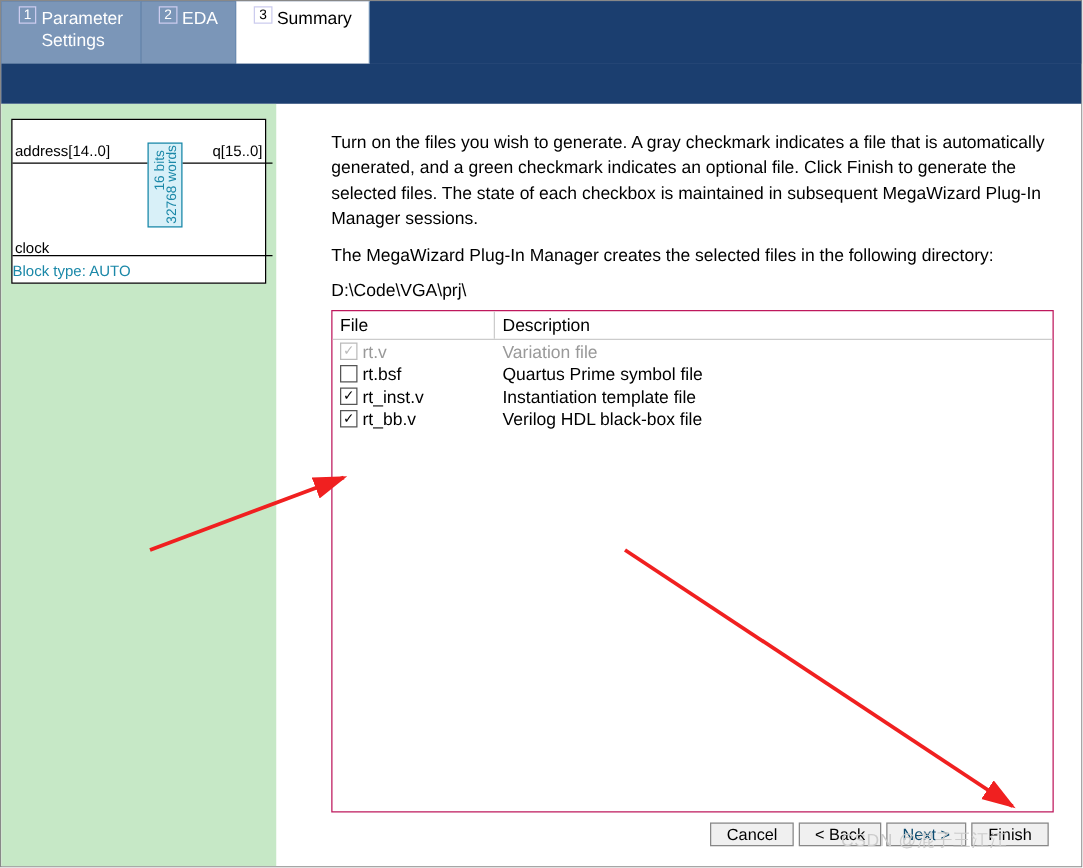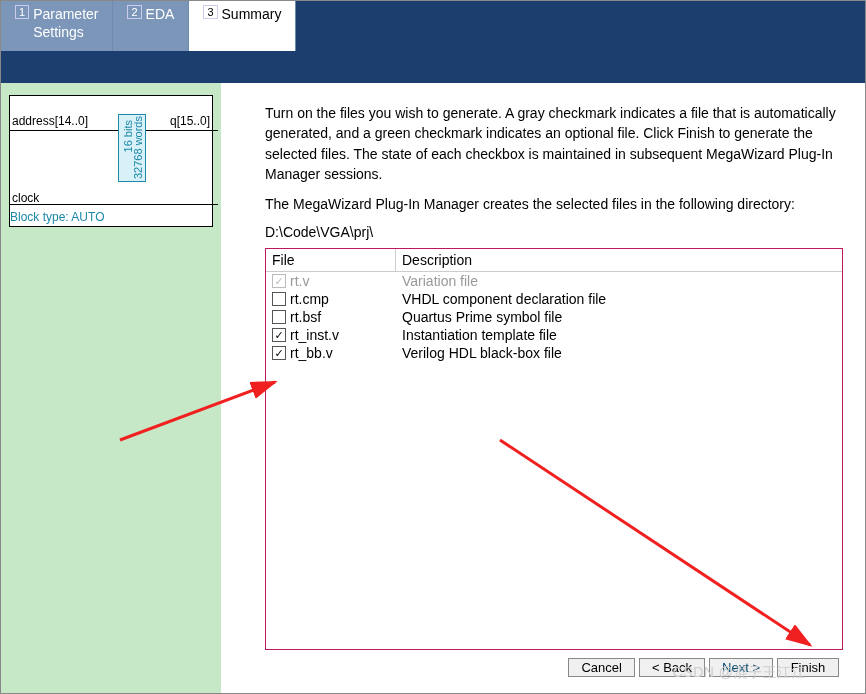--- a/index.html
+++ b/index.html
@@ -103,27 +103,20 @@
             <div class="ft-row">
               <div class="ft-file gray-text">
                 <span class="chk disabled">✓</span>
                 <span>rt.v</span>
               </div>
               <div class="ft-desc gray-text">Variation file</div>
             </div>
             <div class="ft-row">
               <div class="ft-file">
                 <span class="chk"></span>
-                <span>rt.cmp</span>
-              </div>
-              <div class="ft-desc">VHDL component declaration file</div>
-            </div>
-            <div class="ft-row">
-              <div class="ft-file">
-                <span class="chk"></span>
                 <span>rt.bsf</span>
               </div>
               <div class="ft-desc">Quartus Prime symbol file</div>
             </div>
             <div class="ft-row">
               <div class="ft-file">
                 <span class="chk">✓</span>
                 <span>rt_inst.v</span>
               </div>
               <div class="ft-desc">Instantiation template file</div>

